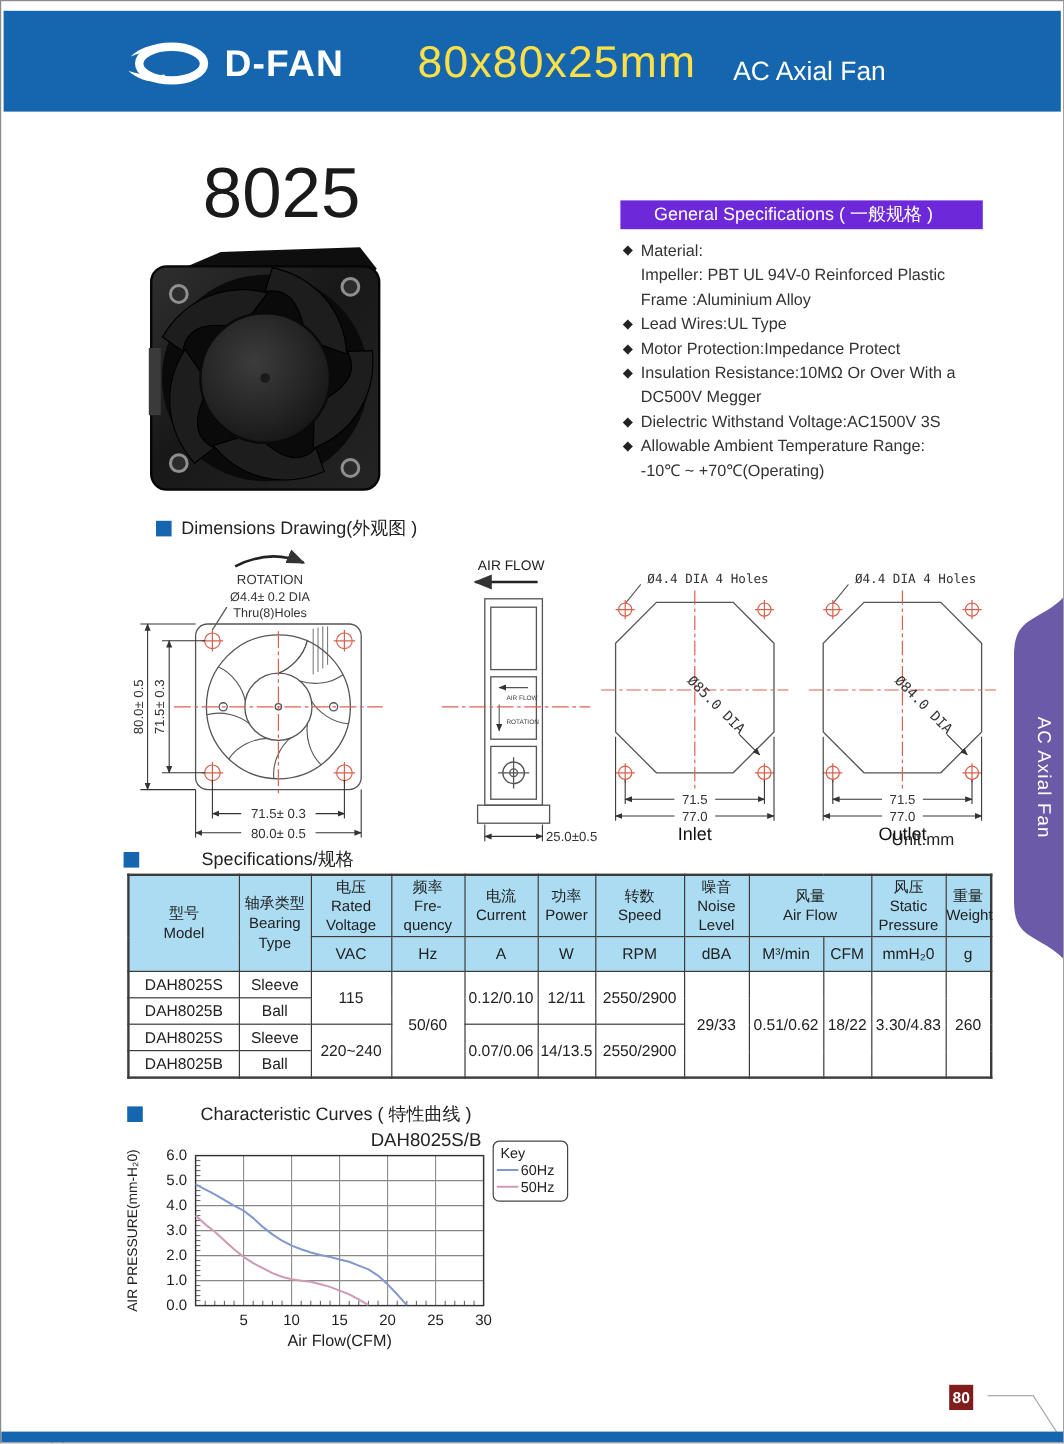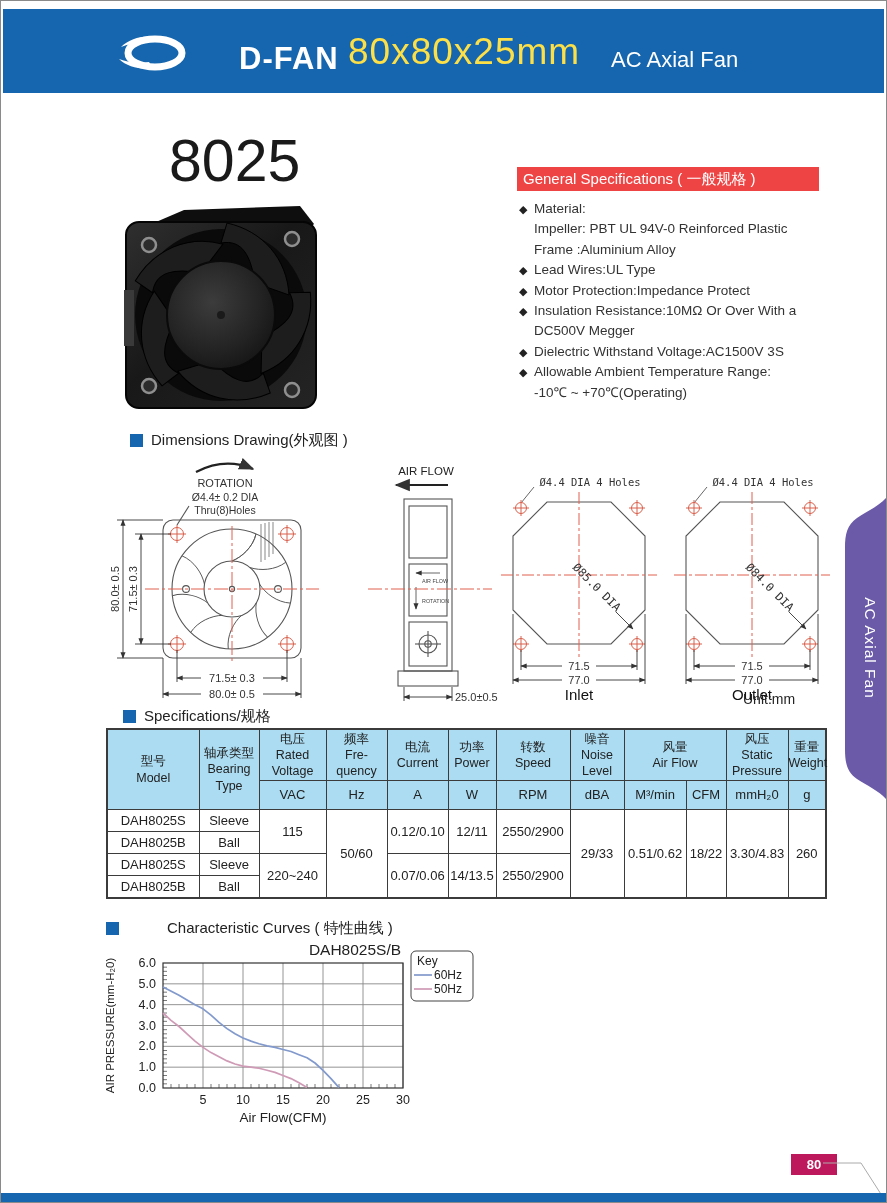--- a/index.html
+++ b/index.html
@@ -1,29 +1,29 @@
 <!DOCTYPE html>
 <html><head>
 <meta charset="utf-8">
 <style>
   html,body{margin:0;padding:0;background:#e8e8e8;}
   .page{position:relative;width:885px;height:1201px;background:#fff;border:1px solid #8a8a8a;
         font-family:"Liberation Sans",sans-serif;overflow:hidden;color:#222;}
   
   .topbar{position:absolute;left:2px;right:2px;top:8px;height:84px;background:#1566ae;}
-  .logo-wrap{position:absolute;left:108px;top:20px;display:flex;align-items:flex-end;gap:40px;}
+  .logo-wrap{position:absolute;left:96px;top:20px;display:flex;align-items:center;}
   .brand{color:#fff;font-size:31px;font-weight:bold;letter-spacing:1px;margin-left:4px;}
   .size-title{position:absolute;left:345px;top:22px;color:#fde047;font-size:37px;letter-spacing:1px;}
   .subtitle{position:absolute;left:608px;top:38px;color:#fff;font-size:22px;}
   
   .model-title{position:absolute;left:168px;top:126px;font-size:59px;color:#1a1a1a;}
   .photo{position:absolute;left:113px;top:197px;}
   
-  .gs-bar{position:absolute;left:516px;top:166px;width:302px;height:24px;background:#ef4444;
-          color:#fff;font-size:15px;line-height:24px;padding-left:6px;box-sizing:border-box;}
+  .gs-bar{position:absolute;left:516px;top:166px;width:302px;height:24px;background:#6d28d9;
+          color:#fff;font-size:15px;line-height:24px;padding-left:28px;box-sizing:border-box;}
   .gs-list{position:absolute;left:518px;top:198px;width:320px;font-size:13.5px;color:#333;}
   .gs-line{display:flex;line-height:20.4px;}
   .gs-bullet{width:15px;flex:none;color:#222;font-size:11px;}
   
   .sec-head{position:absolute;display:flex;align-items:center;font-size:15px;color:#222;}
   .sec-sq{width:13px;height:13px;background:#1566ae;margin-right:8px;flex:none;}
   
   svg{font-family:"Liberation Sans",sans-serif;}
   .cad{font-family:"DejaVu Sans Mono",monospace;}
   .dwg{position:absolute;}
@@ -35,21 +35,21 @@
   .spec-table th,.spec-table td{border:1px solid #3b3b3b;text-align:center;padding:0;}
   .spec-table{border:2px solid #3b3b3b;}
   .spec-table thead th{background:#abdcf2;font-weight:400;white-space:pre-line;font-size:12.5px;line-height:1.3;color:#222;}
   .spec-table tr.h1 th{height:50px;}
   .spec-table tr.h2 th{height:28px;font-size:13px;}
   .spec-table tbody td{font-size:13px;height:21px;color:#222;background:#fff;}
   
   .chart-wrap{position:absolute;left:100px;top:940px;}
   
   .footer-url{position:absolute;left:0;top:1157px;width:783px;font-size:15px;color:#666;margin-top:40px;}
-  .page-box{position:absolute;left:790px;top:1153px;width:46px;height:21px;background:#be185d;color:#fff;
+  .page-box{position:absolute;left:790px;top:1153px;width:20px;height:21px;background:#7f1d1d;color:#fff;
             font-size:13px;font-weight:bold;text-align:center;line-height:21px;}
   .corner-line{position:absolute;right:0;bottom:0;}
   .bottom-bar{position:absolute;left:0;right:0;bottom:0;height:9px;background:#1566ae;}
 </style>
 </head>
 <body>
 
 <div class="page">
 
   <div class="topbar">
@@ -341,21 +341,21 @@
     <text x="83" y="226" text-anchor="middle" font-size="15" fill="#111">Outlet</text>
   </svg>
 
   <div class="unit-label">Unit:mm</div>
 
   <svg class="side-tab" width="51" height="305" viewBox="0 0 51 305">
     <path d="M51,2 C44,10 31,16 22,22 C12,29 10,38 10,52 L10,253 C10,267 12,276 22,283 C31,289 44,295 51,303 Z" fill="#6a5aa8"></path>
     <text transform="translate(30,152) rotate(90)" text-anchor="middle" fill="#fff" font-size="15.5" letter-spacing="1">AC Axial Fan</text>
   </svg>
 
-  <div class="sec-head" style="left:122px;top:706px;">
+  <div class="sec-head" style="left:102px;top:706px;gap:44px;">
     <span class="sec-sq"></span>
     <span>Specifications/规格</span>
   </div>
 
   <table class="spec-table">
     <colgroup>
       <col style="width:92px">
         <col style="width:60px">
         <col style="width:67px">
         <col style="width:61px">

